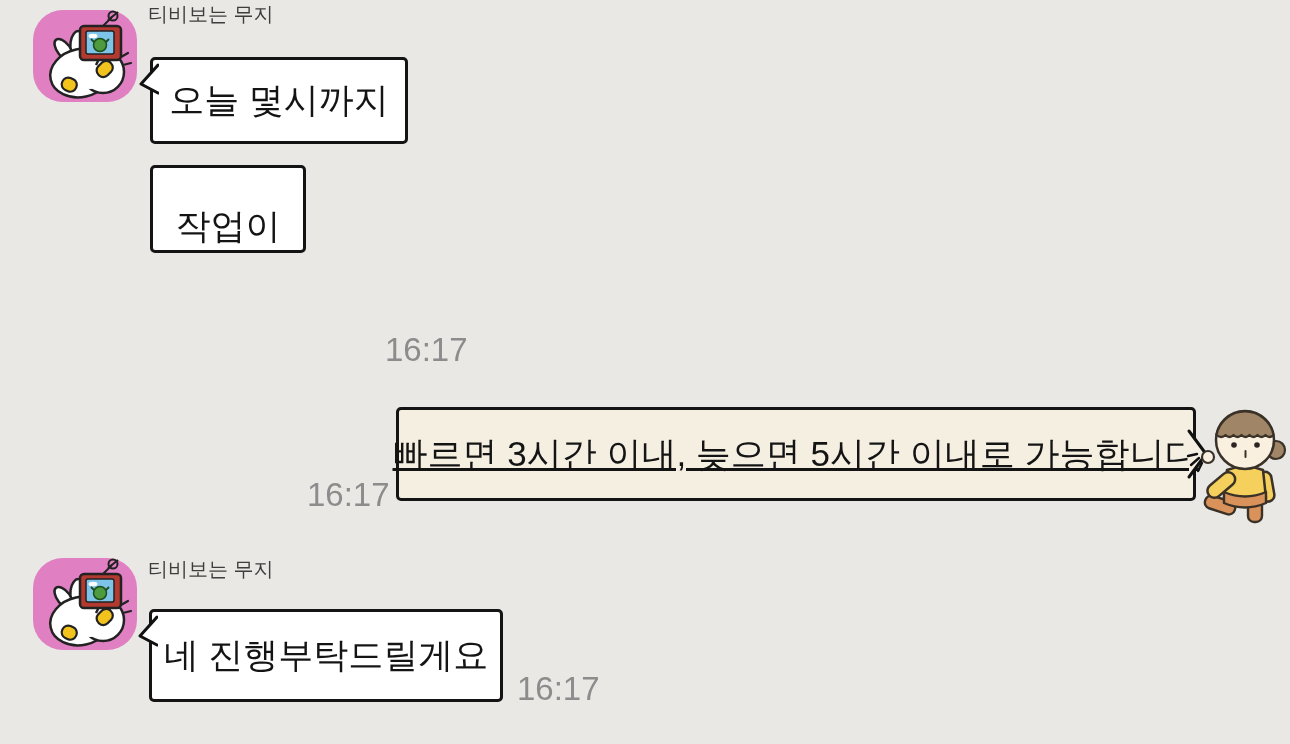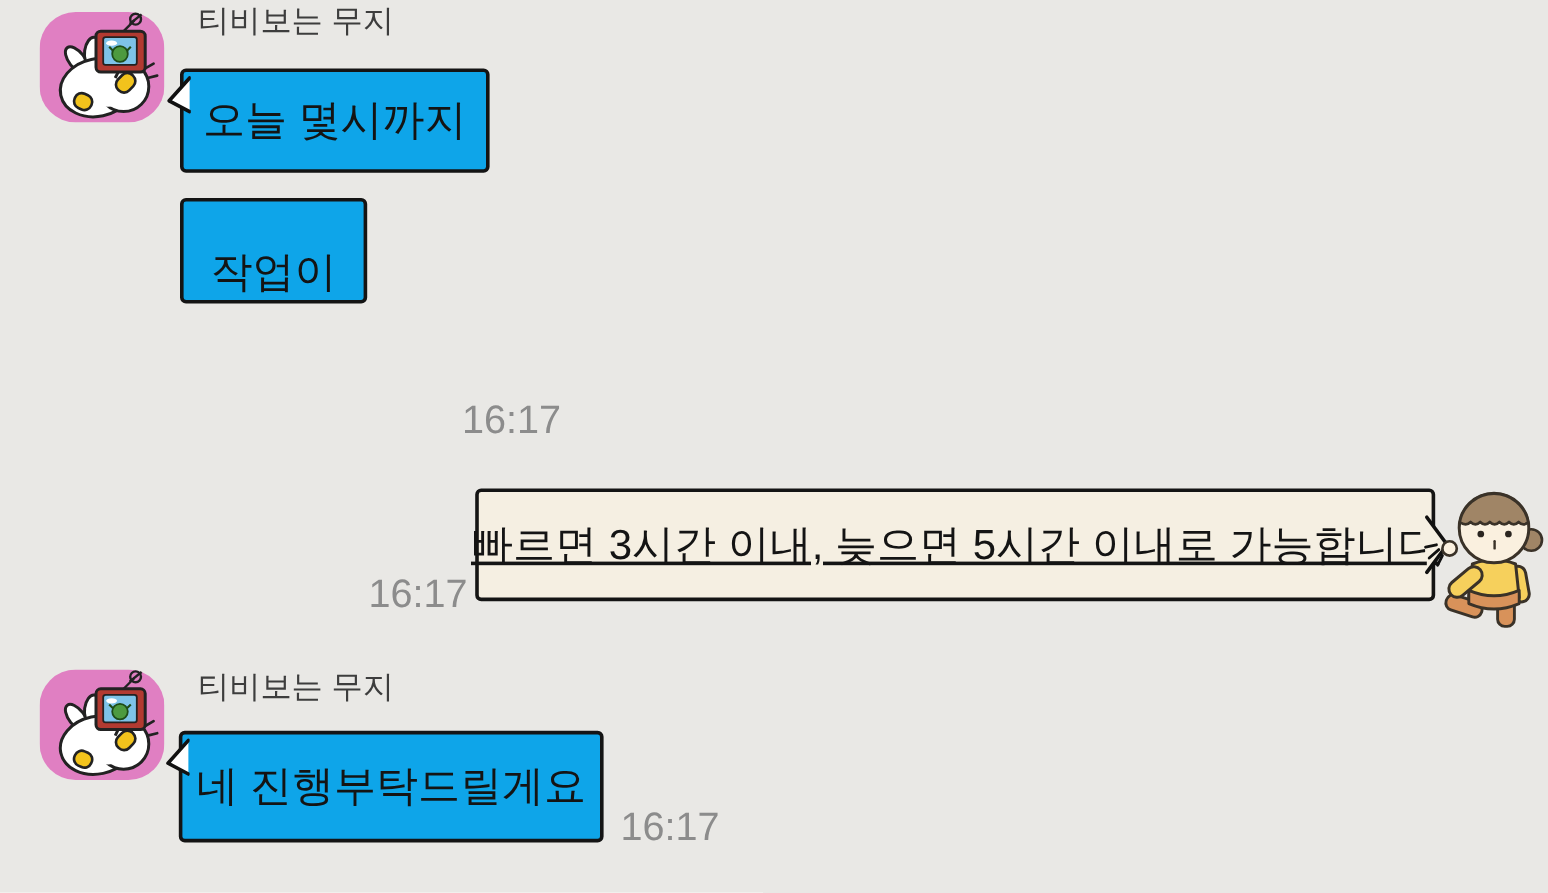--- a/index.html
+++ b/index.html
@@ -9,30 +9,30 @@
     position:relative; width:1290px; height:744px;
     background:#e9e8e5; overflow:hidden;
   }
   .avatar {
     position:absolute; width:104px; height:92px;
   }
   .avatar svg { display:block; width:100%; height:100%; }
   .avatar-1 { left:33px; top:10px; }
   .avatar-2 { left:33px; top:558px; }
   .sender-name {
-    position:absolute; left:165px;
-    font-size:26px; line-height:1.1; color:#3d3d3d;
+    position:absolute; left:148px;
+    font-size:20px; line-height:1.1; color:#3d3d3d;
     white-space:nowrap;
   }
   .name-1 { top:3px; }
   .name-2 { top:558px; }
   .bubble {
     position:absolute;
     display:flex; align-items:center; justify-content:center;
-    background:#0ea5e9;
+    background:#ffffff;
     border:3px solid #141414; border-radius:5px;
     font-size:35px; color:#141414; white-space:nowrap;
   }
   .bubble-1 { left:150px; top:57px;  width:258px; height:87px; }
   .bubble-2 { left:150px; top:165px; width:156px; height:88px;align-items:flex-end; }
   .bubble-3 { left:150px; top:273px; width:216px; height:87px; }
   .bubble-4 { left:149px; top:609px; width:354px; height:93px; }
   .bubble-out {
     left:396px; top:407px; width:800px; height:94px;
     background:#f5efe2;

